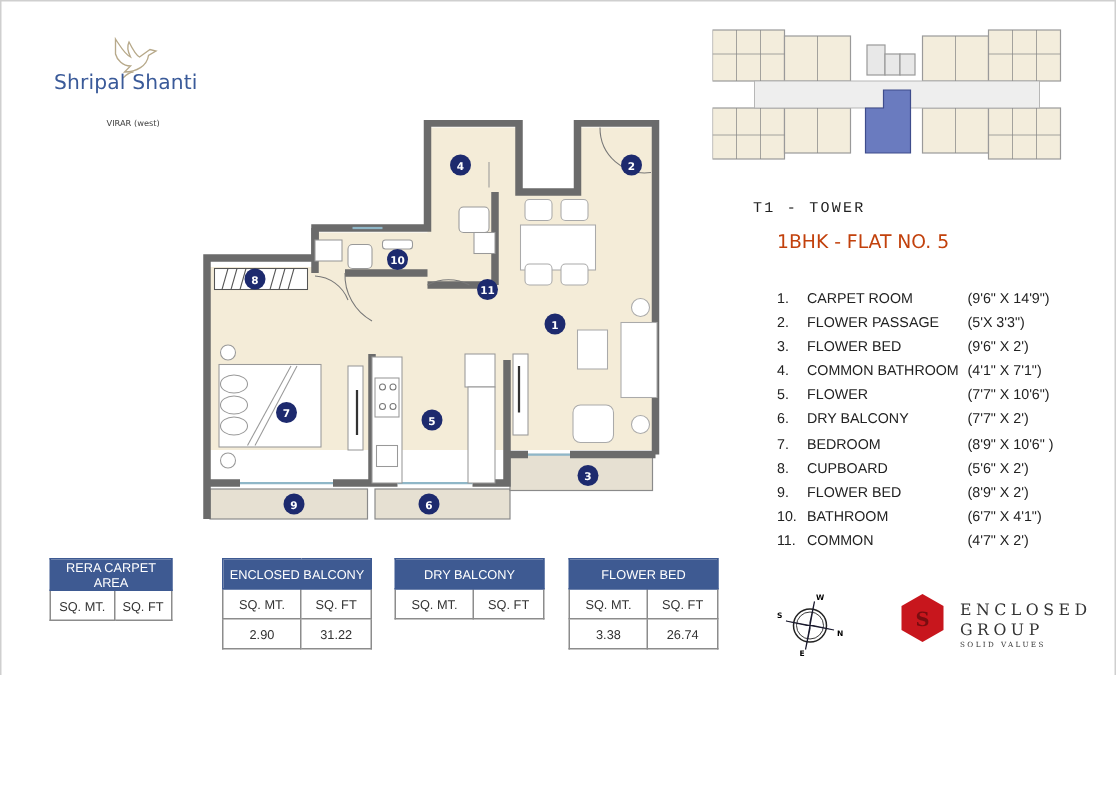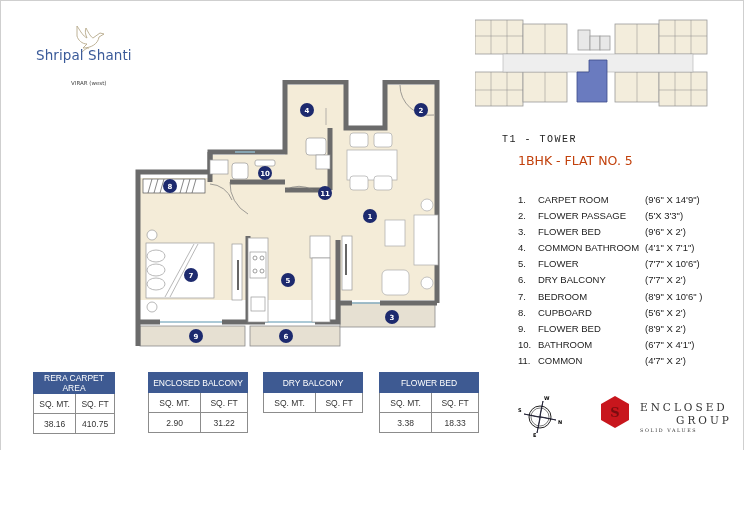--- a/index.html
+++ b/index.html
@@ -271,24 +271,20 @@
 
 <table class="tbl" style="left:33px;width:82px;padding-left:44px;">
   <tbody>
       <tr class="hd">
         <td colspan="2">RERA CARPET AREA</td>
       </tr>
   <tr>
         <td>SQ. MT.</td>
         <td>SQ. FT</td>
       </tr>
-  <tr>
-        <td>38.16</td>
-        <td>410.75</td>
-      </tr>
 </tbody>
   </table>
 <table class="tbl" style="left:148px;width:100px;">
   <tbody>
       <tr class="hd">
         <td colspan="2">ENCLOSED BALCONY</td>
       </tr>
   <tr>
         <td>SQ. MT.</td>
         <td>SQ. FT</td>
@@ -314,21 +310,21 @@
   <tbody>
       <tr class="hd">
         <td colspan="2">FLOWER BED</td>
       </tr>
   <tr>
         <td>SQ. MT.</td>
         <td>SQ. FT</td>
       </tr>
   <tr>
         <td>3.38</td>
-        <td>18.33</td>
+        <td>26.74</td>
       </tr>
 </tbody>
   </table>
 
 <svg class="compass" viewBox="0 0 50 48">
   <circle cx="24" cy="24" r="11" fill="none" stroke="#222" stroke-width="1"></circle>
   <circle cx="24" cy="24" r="9" fill="none" stroke="#222" stroke-width="0.6"></circle>
   <path d="M24 24 L27 8 L24 22 Z M24 24 L21 40 L24 26 Z M24 24 L8 21 L22 24 Z M24 24 L40 27 L26 24 Z" fill="#1a1a2e" stroke="#1a1a2e" stroke-width="0.8"></path>
   <path d="M24 24 L14 14 L20 20 Z M24 24 L34 34 L28 28 Z M24 24 L34 14 L28 20 Z M24 24 L14 34 L20 28 Z" fill="#1a1a2e"></path>
   <text x="28" y="7" font-size="5" font-weight="bold" font-family="DejaVu Sans,sans-serif">W</text>
@@ -336,15 +332,15 @@
   <text x="42" y="31" font-size="5" font-weight="bold" font-family="DejaVu Sans,sans-serif">N</text>
   <text x="17" y="44" font-size="5" font-weight="bold" font-family="DejaVu Sans,sans-serif">E</text>
 </svg>
 
 <svg class="brand" width="34" height="34" viewBox="0 0 34 34">
   <polygon points="17,1 31,9 31,25 17,33 3,25 3,9" fill="#c8161d"></polygon>
   <text x="17" y="22" text-anchor="middle" font-size="13" font-family="DejaVu Serif,serif" fill="#7a0d10" font-weight="bold">S</text>
 </svg>
 <div class="brand-text">
   <div style="font-size:10.5px;letter-spacing:3px;line-height:13px;">ENCLOSED</div>
-  <div style="font-size:10.5px;letter-spacing:3px;line-height:13px;margin-left:36px;">GROUP</div>
+  <div style="font-size:10.5px;letter-spacing:3px;line-height:13px;">GROUP</div>
   <div style="font-size:4.8px;letter-spacing:1.6px;line-height:8px;">SOLID VALUES</div>
 </div>
 
 </body></html>

